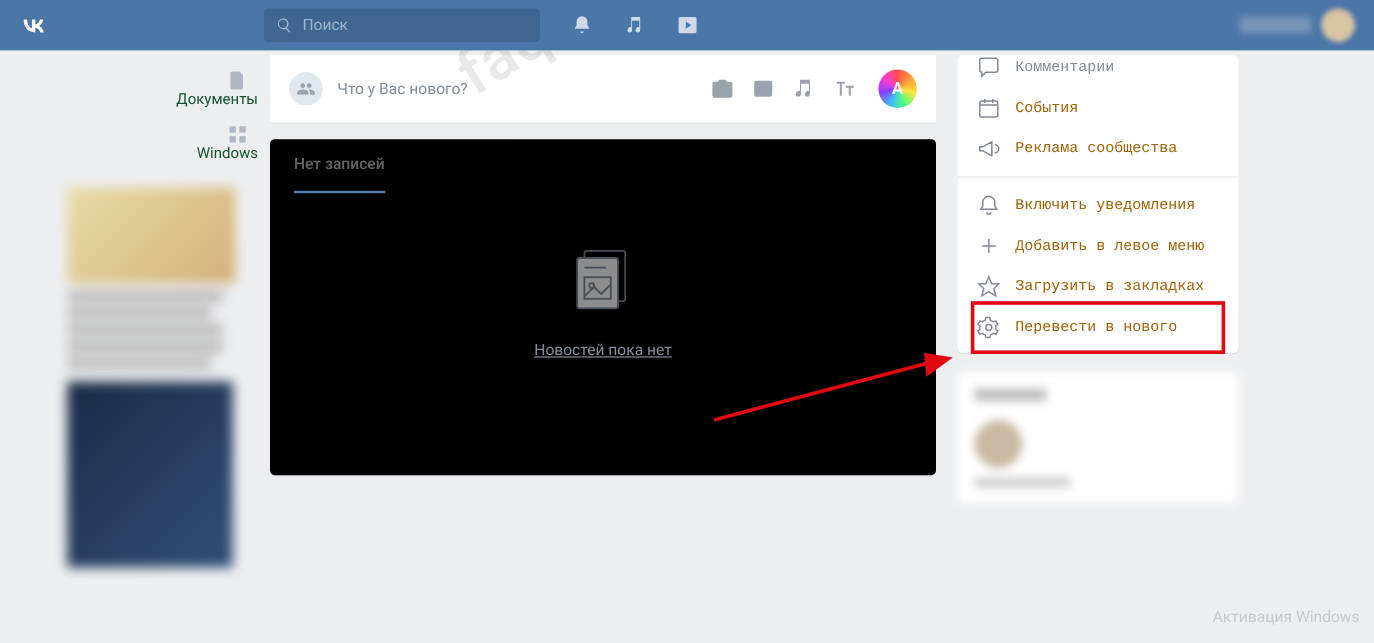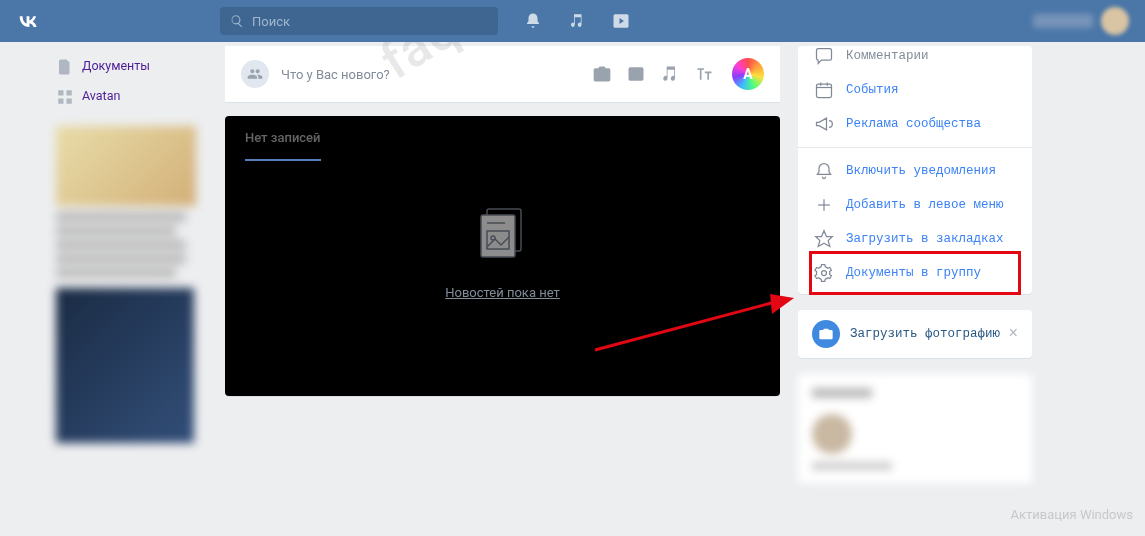--- a/index.html
+++ b/index.html
@@ -2,32 +2,32 @@
 <html><head>
 <meta charset="utf-8">
 <style>
 * { margin: 0; padding: 0; box-sizing: border-box; }
 body { font-family: -apple-system, BlinkMacSystemFont, Roboto, Arial, sans-serif; font-size: 13px; color: #2c2d2e; background: #edeef0; width: 1145px; height: 536px; overflow: hidden; position: relative; }
 
 
 .header { background: #4a76a8; height: 42px; display: flex; align-items: center; padding: 0 16px; position: relative; z-index: 10; }
 .logo { width: 24px; height: 24px; margin-right: 180px; }
 .logo svg { fill: #fff; }
-.search { display: flex; align-items: center; background: #3e6690; border-radius: 4px; width: 278px; height: 28px; padding: 0 10px; color: #a0b6cf; font-size: 13px; }
+.search { display: flex; align-items: center; background: #3e6690; border-radius: 4px; width: 230px; height: 28px; padding: 0 10px; color: #a0b6cf; font-size: 13px; }
 .search-ic { width: 14px; height: 14px; fill: #a0b6cf; margin-right: 8px; }
 .header-icons { display: flex; gap: 26px; margin-left: 26px; }
 .header-icons .hi { width: 18px; height: 18px; fill: #cfdae8; display: flex; align-items: center; justify-content: center; }
 .header-user { margin-left: auto; display: flex; align-items: center; gap: 8px; }
 .user-name-blur { width: 60px; height: 14px; background: #7895b9; border-radius: 2px; filter: blur(3px); }
 .user-avatar { width: 28px; height: 28px; border-radius: 50%; background: #d9c4a3; filter: blur(2px); }
 
 
 .content { display: flex; padding-top: 4px; }
 .sidebar-left { width: 215px; padding-top: 6px; padding-left: 56px; }
-.sb-item { display: flex; align-items: flex-start; padding: 6px 0; color: #4c1d95; font-size: 12.5px; cursor: pointer; }
+.sb-item { display: flex; align-items: flex-end; padding: 6px 0; color: #14532d; font-size: 12.5px; cursor: pointer; flex-direction: column; }
 .sb-item .ic { width: 18px; height: 18px; margin-right: 8px; display: flex; align-items: center; justify-content: center; }
 .sb-item .ic svg { fill: #aeb7c2; }
 
 .thumb-block { margin-top: 14px; filter: blur(5px); }
 .thumb { width: 140px; height: 80px; background: linear-gradient(135deg,#e8dca8,#d3b079); margin-bottom: 6px; }
 .thumb-lines .line { height: 10px; background: #bbb; margin: 4px 0; border-radius: 2px; }
 .thumb-lines .line.w1 { width: 130px; }
 .thumb-lines .line.w2 { width: 120px; }
 .thumb2 { width: 138px; height: 155px; background: linear-gradient(135deg,#1a2b44,#324e78); margin-top: 10px; filter: blur(5px); }
 
@@ -46,21 +46,21 @@
 .tab { padding: 14px 0; font-size: 13px; color: #656565; border-bottom: 2px solid #5181b8; font-weight: 500; }
 .feed-empty { text-align: center; padding: 30px 0 40px; color: #818c99; font-size: 13px; text-decoration: underline; }
 .feed-empty-ic { margin: 10px auto 20px; width: 64px; height: 64px; opacity: .55; }
 .feed-empty-ic svg { stroke: #818c99; fill: none; stroke-width: 1.5; }
 
 
 .right { width: 234px; margin-left: 18px; font-family: Liberation Mono, monospace; }
 .action-list { background: #fff; border-radius: 4px; box-shadow: 0 1px 0 0 #dce1e6; padding: 0 16px 4px; }
 .action-list--top { padding-top: 0; }
 .act { display: flex; align-items: center; padding: 7px 0; font-size: 12.5px; color: #2a5885; cursor: pointer; }
-.act.dim { color: #3b82f6; }
+.act.dim { color: #a16207; }
 .act .aic { width: 20px; height: 20px; margin-right: 12px; display: flex; align-items: center; justify-content: center; }
 .act .aic svg { stroke: #828a99; fill: none; stroke-width: 1.5; }
 .act.toptrim { color: #818c99; padding-top: 0; }
 .sep { height: 1px; background: #e7e8ec; margin: 6px -16px; }
 .act.hl { outline: 3px solid #e30613; outline-offset: 2px; }
 
 .upload { background: #fff; border-radius: 4px; box-shadow: 0 1px 0 0 #dce1e6; padding: 10px 14px; display: flex; align-items: center; margin-top: 16px; }
 .upload .camic { width: 28px; height: 28px; border-radius: 50%; background: #3f8ae0; display: flex; align-items: center; justify-content: center; margin-right: 10px; }
 .upload .camic svg { width: 16px; height: 16px; fill: #fff; }
 .upload .txt { font-size: 12.5px; color: #2a5885; flex: 1; }
@@ -133,21 +133,21 @@
     </div>
     <div class="sb-item">
       <span class="ic">
           <svg viewBox="0 0 24 24">
             <rect x="3" y="3" width="7" height="7"></rect>
             <rect x="14" y="3" width="7" height="7"></rect>
             <rect x="3" y="14" width="7" height="7"></rect>
             <rect x="14" y="14" width="7" height="7"></rect>
           </svg>
         </span>
-      <span>Avatan</span>
+      <span>Windows</span>
     </div>
     <div class="thumb-block">
       <div class="thumb"></div>
       <div class="thumb-lines">
         <div class="line w1"></div>
         <div class="line w2"></div>
         <div class="line w1"></div>
         <div class="line w1"></div>
         <div class="line w2"></div>
       </div>
@@ -255,33 +255,24 @@
           </span>
         <span>Загрузить в закладках</span>
       </div>
       <div class="act dim hl">
         <span class="aic">
             <svg viewBox="0 0 24 24">
               <circle cx="12" cy="12" r="3"></circle>
               <path d="M19 12a7 7 0 00-.2-1.7l2.1-1.6-2-3.4-2.5 1a7 7 0 00-2.9-1.7L13 2h-4l-.5 2.6A7 7 0 005.6 6.3l-2.5-1-2 3.4 2.1 1.6A7 7 0 003 12c0 .6.1 1.1.2 1.7l-2.1 1.6 2 3.4 2.5-1a7 7 0 002.9 1.7L9 22h4l.5-2.6a7 7 0 002.9-1.7l2.5 1 2-3.4-2.1-1.6c.1-.6.2-1.1.2-1.7z"></path>
             </svg>
           </span>
-        <span>Документы в группу</span>
-      </div>
-    </div>
-
-    <div class="upload">
-      <div class="camic">
-          <svg viewBox="0 0 24 24">
-            <path d="M12 8a4 4 0 100 8 4 4 0 000-8zM9 4l-1.5 2H4a2 2 0 00-2 2v10a2 2 0 002 2h16a2 2 0 002-2V8a2 2 0 00-2-2h-3.5L15 4z"></path>
-          </svg>
-        </div>
-      <span class="txt">Загрузить фотографию</span>
-      <span class="close">×</span>
-    </div>
+        <span>Перевести в нового</span>
+      </div>
+    </div>
+
 
     <div class="contacts">
       <div class="hline"></div>
       <div class="cav"></div>
       <div class="cline"></div>
     </div>
   </div>
 </div>
 
 <div class="arrow">

